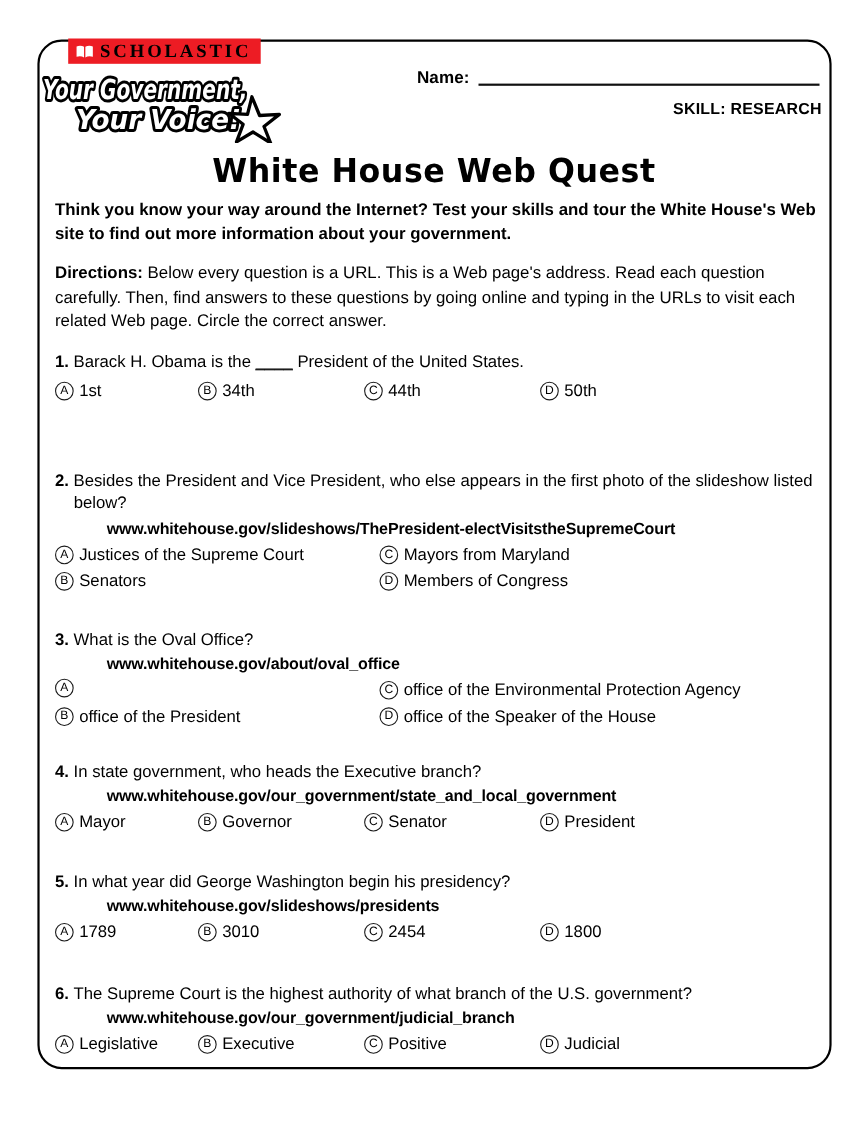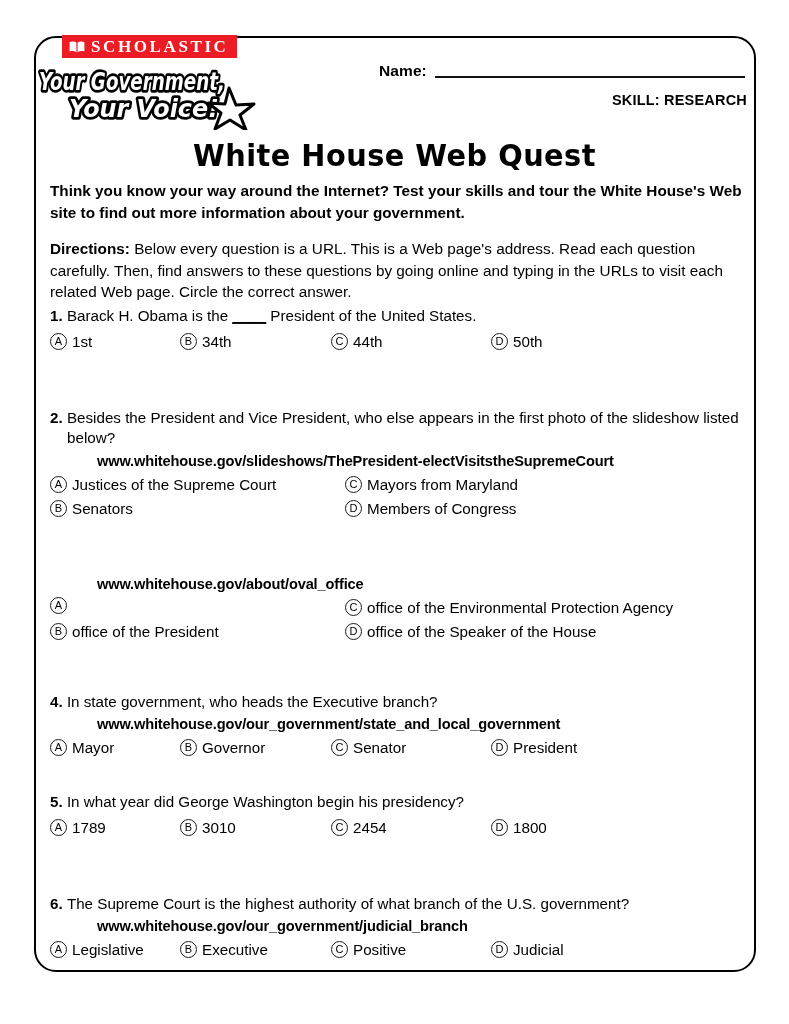--- a/index.html
+++ b/index.html
@@ -47,21 +47,21 @@
     box-sizing: border-box;
     z-index: 5;
   }
   .schol-book {
     width: 16px;
     height: 12px;
     margin-right: 6px;
     flex: none;
   }
   .schol-word {
-    color: #ffffff;
+    color: #000000;
     font-family: "Liberation Serif", serif;
     font-weight: 700;
     font-size: 17px;
     letter-spacing: 2.6px;
     line-height: 1;
     white-space: nowrap;
   }
 
   
   .serieslogo {
@@ -231,42 +231,42 @@
   <div class="title">White House Web Quest</div>
 
   <div class="intro">Think you know your way around the Internet? Test your skills and tour the White House's Web site to find out more information about your government.</div>
 
   <div class="directions">
     <b>Directions:</b>
     <span>Below every question is a URL. This is a Web page's address. Read each question carefully. Then, find answers to these questions by going online and typing in the URLs to visit each related Web page. Circle the correct answer.</span>
   </div>
 
   <div id="questions">
-      <div class="q" style="top: 306px;">
+      <div class="q" style="top: 320px;">
         <div class="q-text"><span class="q-num">1. </span>Barack H. Obama is the <span class="blank-u">____</span> President of the United States.</div>
         <div class="choices">
           <div class="choice" style="left: 0px; top: 0px;">
             <span class="bub">A</span>
             <span>1st</span>
           </div>
           <div class="choice" style="left: 130px; top: 0px;">
             <span class="bub">B</span>
             <span>34th</span>
           </div>
           <div class="choice" style="left: 281px; top: 0px;">
             <span class="bub">C</span>
             <span>44th</span>
           </div>
           <div class="choice" style="left: 441px; top: 0px;">
             <span class="bub">D</span>
             <span>50th</span>
           </div>
         </div>
       </div>
-      <div class="q" style="top: 408px;">
+      <div class="q" style="top: 428px;">
         <div class="q-text"><span class="q-num">2. </span>Besides the President and Vice President, who else appears in the first photo of the slideshow listed below?</div>
         <div class="q-url">www.whitehouse.gov/slideshows/ThePresident-electVisitstheSupremeCourt</div>
         <div class="choices two-row">
           <div class="choice" style="left: 0px; top: 0px;">
             <span class="bub">A</span>
             <span>Justices of the Supreme Court</span>
           </div>
           <div class="choice" style="left: 0px; top: 24px;">
             <span class="bub">B</span>
             <span>Senators</span>
@@ -275,20 +275,21 @@
             <span class="bub">C</span>
             <span>Mayors from Maryland</span>
           </div>
           <div class="choice" style="left: 295px; top: 24px;">
             <span class="bub">D</span>
             <span>Members of Congress</span>
           </div>
         </div>
       </div>
       <div class="q" style="top: 572px;">
+        <div class="q-text"><span class="q-num">3. </span>What is the Oval Office?</div>
         <div class="q-url">www.whitehouse.gov/about/oval_office</div>
         <div class="choices two-row">
           <div class="choice" style="left: 0px; top: 0px;">
             <span class="bub">A</span>
           </div>
           <div class="choice" style="left: 0px; top: 24px;">
             <span class="bub">B</span>
             <span>office of the President</span>
           </div>
           <div class="choice" style="left: 295px; top: 0px;">
@@ -318,20 +319,21 @@
             <span>Senator</span>
           </div>
           <div class="choice" style="left: 441px; top: 0px;">
             <span class="bub">D</span>
             <span>President</span>
           </div>
         </div>
       </div>
       <div class="q" style="top: 792px;">
         <div class="q-text"><span class="q-num">5. </span>In what year did George Washington begin his presidency?</div>
+        <div class="q-url">www.whitehouse.gov/slideshows/presidents</div>
         <div class="choices">
           <div class="choice" style="left: 0px; top: 0px;">
             <span class="bub">A</span>
             <span>1789</span>
           </div>
           <div class="choice" style="left: 130px; top: 0px;">
             <span class="bub">B</span>
             <span>3010</span>
           </div>
           <div class="choice" style="left: 281px; top: 0px;">

